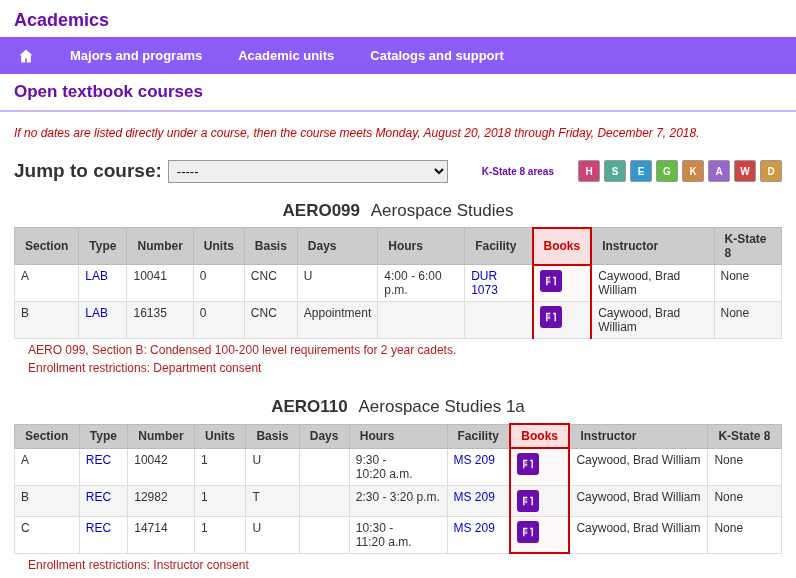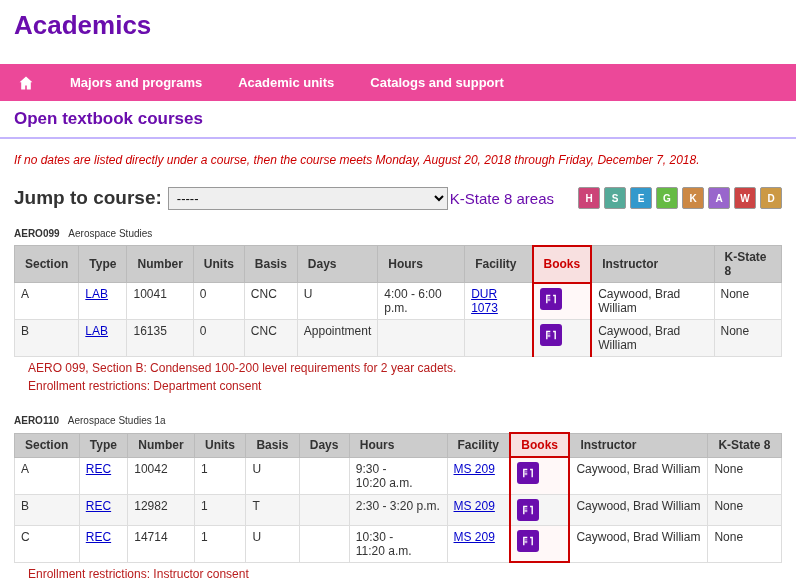--- a/index.html
+++ b/index.html
@@ -1,65 +1,65 @@
 <!DOCTYPE html>
 <html><head>
   <meta charset="utf-8">
   <style>
     * { box-sizing: border-box; margin: 0; padding: 0; }
     body { font-family: Arial, sans-serif; font-size: 13px; background: #fff; color: #333; width: 796px; }
 
     
-    .page-title { color: #6a0dad; font-size: 26px; font-weight: bold; padding: 10px 14px 23px; }
-
-    
-    .nav-bar { background: #ec4899; display: flex; align-items: center; padding: 0; }
+    .page-title { color: #6a0dad; font-size: 18px; font-weight: bold; padding: 10px 14px 6px; }
+
+    
+    .nav-bar { background: #8b5cf6; display: flex; align-items: center; padding: 0; }
     .nav-item { color: #fff; padding: 10px 18px; font-size: 13px; font-weight: bold; cursor: pointer; text-decoration: none; white-space: nowrap; }
     .nav-home { padding: 10px 18px; cursor: pointer; }
     .nav-home svg { fill: #fff; width: 16px; height: 16px; vertical-align: middle; }
 
     
     .section-title-bar { border-bottom: 2px solid #c4b5fd; padding: 8px 14px 8px; }
     .section-title { color: #6a0dad; font-size: 17px; font-weight: bold; }
 
     
     .info-text { color: #c00; font-style: italic; font-size: 12px; padding: 14px 14px; }
 
     
     .jump-row { display: flex; align-items: center; justify-content: space-between; padding: 6px 14px 10px; }
     .jump-label { font-size: 19px; font-weight: bold; margin-right: 6px; }
     .jump-select { width: 280px; font-size: 13px; padding: 2px 4px; border: 1px solid #999; }
     .k8-areas { display: flex; align-items: center; gap: 4px; }
-    .k8-label { color: #6a0dad; font-weight: normal; font-size: 15px; margin-right: 20px; }
+    .k8-label { color: #6a0dad; font-weight: bold; font-size: 10px; margin-right: 20px; }
     .k8-icon { width: 22px; height: 22px; border: 1px solid #999; border-radius: 2px; display: flex; align-items: center; justify-content: center; font-size: 10px; font-weight: bold; cursor: pointer; }
 
     
     .course-group { padding: 8px 14px 4px; }
-    .course-group-title { font-size: 10px; font-weight: bold; margin-bottom: 6px; }
+    .course-group-title { font-size: 17px; font-weight: bold; margin-bottom: 6px; text-align: center; }
     .course-group-title .course-code { font-weight: bold; }
     .course-group-title .course-name { font-weight: normal; margin-left: 6px; }
 
     
     .course-table { width: 100%; border-collapse: collapse; font-size: 12px; }
     .course-table th { background: #ccc; text-align: left; padding: 4px 10px; font-weight: bold; font-size: 12px; border: 1px solid #bbb; }
     .course-table th.books-col { color: #c00; background: #f8e0e0; border: 2px solid #c00; }
     .course-table td { padding: 4px 6px; border: 1px solid #ddd; vertical-align: top; }
     .course-table tr.alt-row td { background: #f5f5f5; }
     .course-table td.books-col { border-left: 2px solid #c00; border-right: 2px solid #c00; background: #fff8f8; }
     .course-table th.books-col-header { border: 2px solid #c00; }
     
     
     .books-icon { width: 22px; height: 22px; background: #6a0dad; border-radius: 3px; display: flex; align-items: center; justify-content: center; cursor: pointer; }
     .books-icon svg { fill: #fff; width: 14px; height: 14px; }
 
     
-    .type-link { color: #00c; text-decoration: underline; cursor: pointer; }
-
-    
-    .facility-link { color: #00c; text-decoration: underline; cursor: pointer; }
+    .type-link { color: #00c; cursor: pointer; }
+
+    
+    .facility-link { color: #00c; cursor: pointer; }
 
     
     .course-note { font-size: 12px; padding: 2px 0; color: #b91c1c; }
 
     .note-area { padding: 2px 14px 8px; font-size: 12px; }
   </style>
 </head>
 <body>
 
 <div class="page-title">Academics</div>

